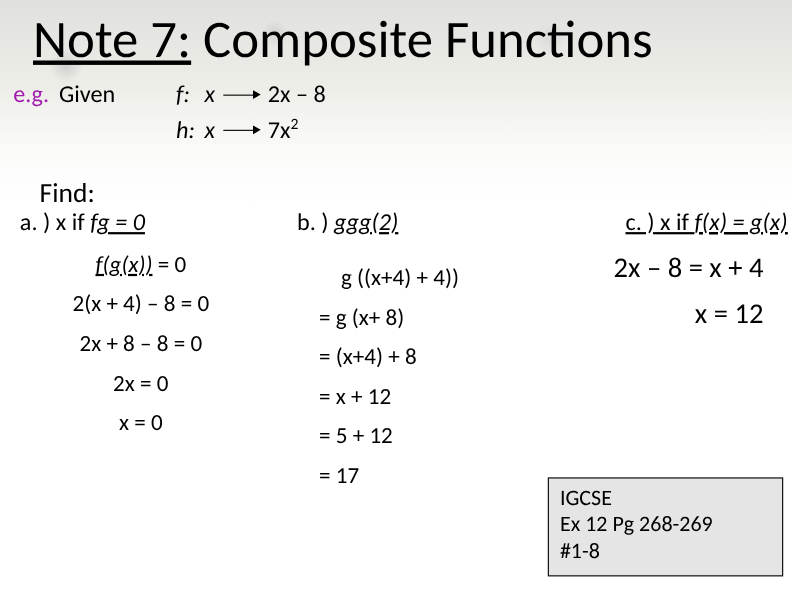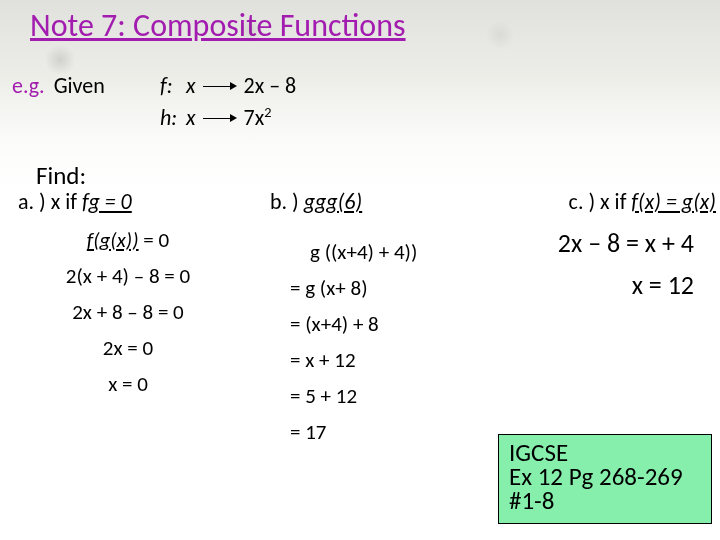--- a/index.html
+++ b/index.html
@@ -17,24 +17,23 @@
     top: 0; left: 0; right: 0;
     height: 90px;
     background:
       radial-gradient(circle at 60px 60px, rgba(40,40,40,0.25) 1px, transparent 15px),
       radial-gradient(circle at 250px 30px, rgba(40,40,40,0.18) 1px, transparent 12px),
       radial-gradient(circle at 500px 35px, rgba(40,40,40,0.12) 1px, transparent 14px);
     opacity: 0.5;
     pointer-events: none;
   }
   .title {
-    font-size: 32px;
+    font-size: 48px;
     padding: 6px 0 0 30px;
-    color: #a21caf;
-    text-decoration: underline;
+    color: #000000;
   }
   .title .ul { text-decoration: underline; }
   .eg-row {
     position: absolute;
     top: 72px; left: 12px;
     font-size: 22px;
   }
   .eg { color: #a21caf; font-weight: normal; }
   .given { color: #000; margin-left: 4px; }
   .defs {
@@ -91,34 +90,34 @@
   .col-b .head { margin-bottom: 12px; padding-left: 10px; }
   .col-b .step { text-align: left; margin: 10px 0; font-size: 21px; padding-left: 30px; }
   .col-b .step.first { padding-left: 50px; margin-top: 24px; }
   .col-c {
     position: absolute;
     top: 188px; right: 4px;
     width: 200px;
     text-align: right;
     font-size: 22px;
   }
-  .col-c .head { margin-bottom: 12px; }
+  .col-c .head { margin-bottom: 12px; text-decoration: underline; }
   .col-c .step { margin: 10px 0; font-size: 26px; text-align:right; padding-right: 22px; }
   .it { font-style: italic; }
   .ul2 { text-decoration: underline; }
   .sup { font-size: 0.65em; vertical-align: super; }
   .hwbox {
     position: absolute;
     right: 8px;
     bottom: 16px;
     width: 192px;
-    background: #86efac;
+    background: #e5e5e5;
     border: 1px solid #000;
     padding: 6px 10px 10px 10px;
-    font-size: 25px;
+    font-size: 20px;
     line-height: 24px;
     color: #000;
   }
 </style>
 </head>
 <body>
 
 <div class="bg-texture"></div>
 
 <div class="title">
@@ -151,21 +150,21 @@
   </div>
   <div class="step"><span class="it ul2">f(g(x))</span><span> = 0</span></div>
   <div class="step">2(x + 4) – 8 = 0</div>
   <div class="step">2x + 8 – 8 = 0</div>
   <div class="step">2x = 0</div>
   <div class="step">x = 0</div>
 </div>
 
 <div class="col-b">
   <div class="head">
-    <span>b. )  </span><span class="it ul2">ggg(6)</span>
+    <span>b. )  </span><span class="it ul2">ggg(2)</span>
   </div>
   <div class="step first">g ((x+4) + 4))</div>
   <div class="step">= g (x+ 8)</div>
   <div class="step">= (x+4) + 8</div>
   <div class="step">= x + 12</div>
   <div class="step">= 5 + 12</div>
   <div class="step">= 17</div>
 </div>
 
 <div class="col-c">

